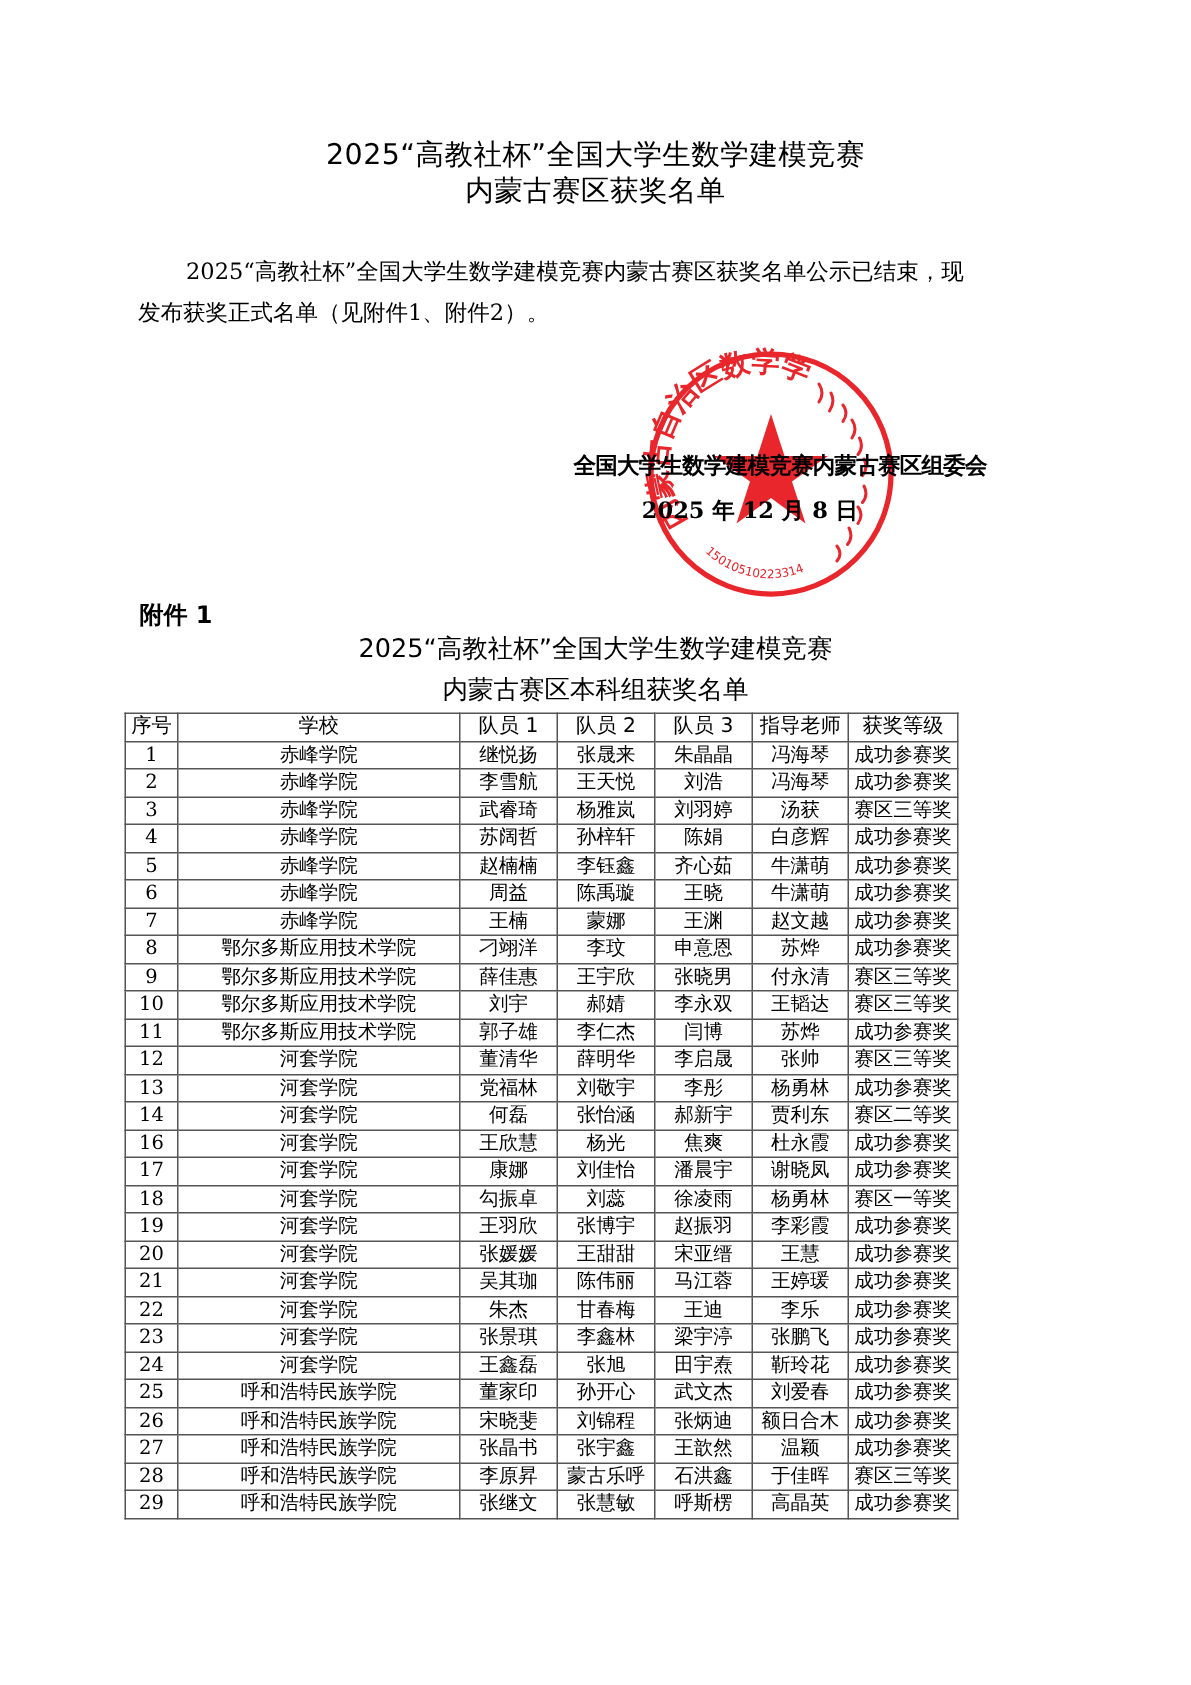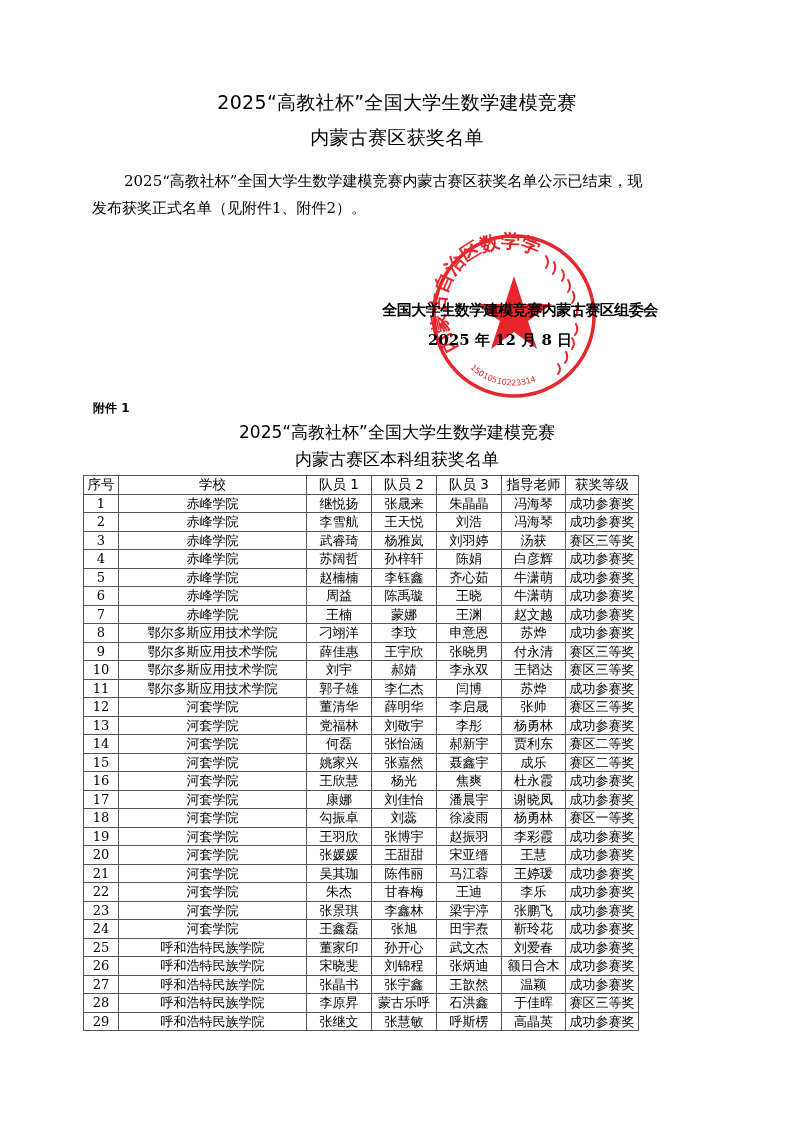--- a/index.html
+++ b/index.html
@@ -4,34 +4,34 @@
 <style>
   html, body { margin: 0; padding: 0; background: #ffffff; }
   body { width: 794px; height: 1123px; position: relative; overflow: hidden; color: #000; }
   .page { position: absolute; left: 0; top: 0; width: 794px; height: 948px; background: #fff; }
 
   .title-sans { font-family: "DejaVu Sans", "Liberation Sans", sans-serif; }
   .serif { font-family: "DejaVu Serif", "Liberation Serif", serif; }
 
   .doc-title { position: absolute; left: 0; width: 794px; text-align: center; font-size: 19px; letter-spacing: 0.3px; }
   .doc-title.l1 { top: 90px; }
-  .doc-title.l2 { top: 125px; text-align: center; }
+  .doc-title.l2 { top: 114px; text-align: center; }
 
   .intro { position: absolute; left: 92px; top: 168px; width: 620px; font-size: 15px; line-height: 27px; }
   .intro p { margin: 0; text-indent: 32px; }
 
   
   .stamp { position: absolute; left: 428px; top: 228px; width: 172px; height: 172px; }
   .stamp svg { width: 172px; height: 172px; display: block; }
 
   .sign { position: absolute; left: 360px; width: 320px; text-align: center; font-weight: bold; font-size: 15px; }
   .sign.org { top: 301px; letter-spacing: -0.5px; }
   .sign.date { top: 331px; left: 380px; width: 240px; }
 
-  .attach-label { position: absolute; left: 93px; top: 400px; font-size: 12px; font-weight: bold; }
+  .attach-label { position: absolute; left: 93px; top: 400px; font-size: 16px; font-weight: bold; }
 
   .table-title { position: absolute; left: 0; width: 794px; text-align: center; font-size: 17px; }
   .table-title.l1 { top: 421px; }
   .table-title.l2 { top: 448px; }
 
   .award-table { position: absolute; left: 83px; top: 475px; border-collapse: collapse; font-size: 13px; table-layout: fixed; }
   .award-table th, .award-table td { border: 1px solid #555; padding: 0; height: 17.5px; line-height: 17px; text-align: center; white-space: nowrap; overflow: hidden; }
   .award-table th { font-weight: normal; font-size: 13.5px; }
   .award-table col.c0 { width: 35px; }
   .award-table col.c1 { width: 188px; }
@@ -223,29 +223,20 @@
         <tr>
           <td>14</td>
           <td>河套学院</td>
           <td>何磊</td>
           <td>张怡涵</td>
           <td>郝新宇</td>
           <td>贾利东</td>
           <td>赛区二等奖</td>
         </tr>
         <tr>
-          <td>15</td>
-          <td>河套学院</td>
-          <td>姚家兴</td>
-          <td>张嘉然</td>
-          <td>聂鑫宇</td>
-          <td>成乐</td>
-          <td>赛区二等奖</td>
-        </tr>
-        <tr>
           <td>16</td>
           <td>河套学院</td>
           <td>王欣慧</td>
           <td>杨光</td>
           <td>焦爽</td>
           <td>杜永霞</td>
           <td>成功参赛奖</td>
         </tr>
         <tr>
           <td>17</td>

